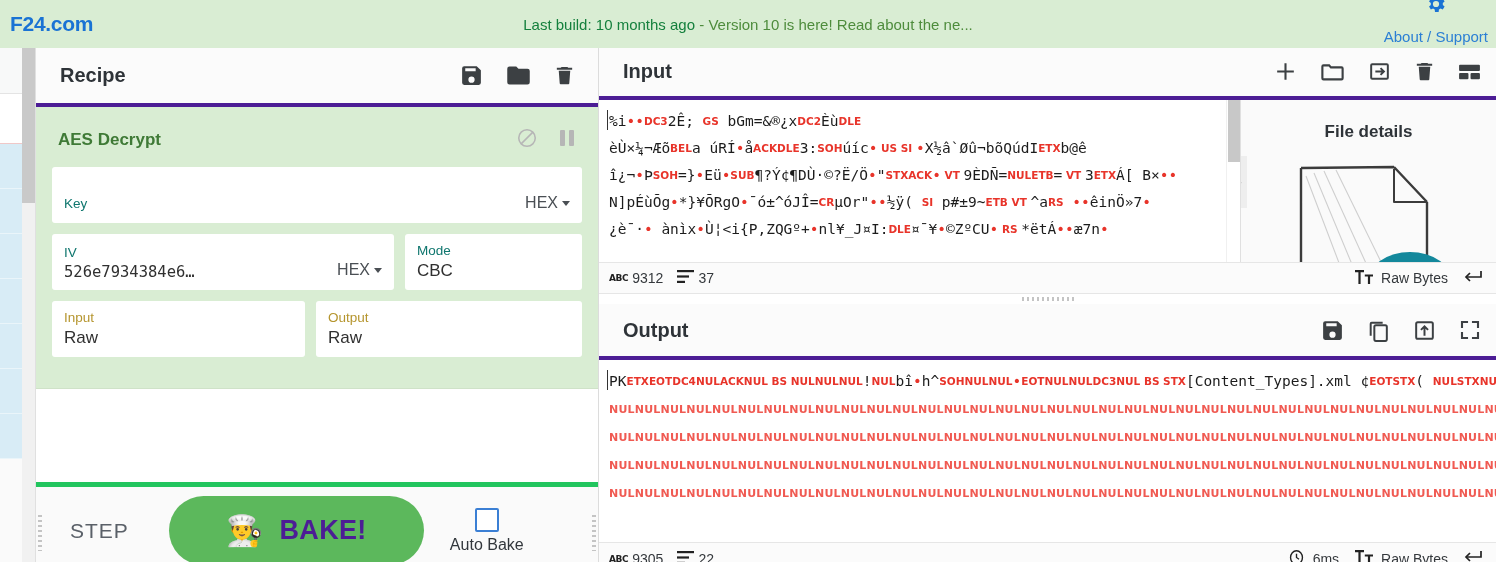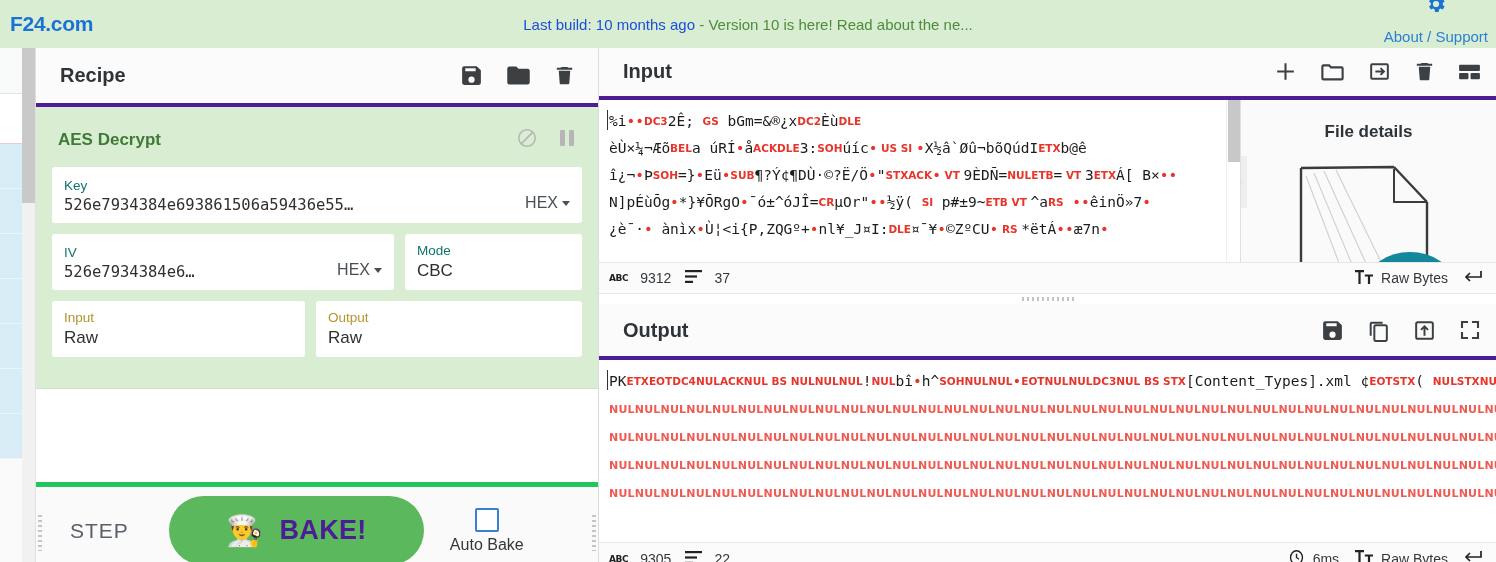--- a/index.html
+++ b/index.html
@@ -18,21 +18,21 @@
     position: relative;
   }
   .brand {
     font-size: 21px; font-weight: bold; color: #1a73d4;
     letter-spacing: -0.3px; margin-left: 4px;
   }
   .banner-msg {
     position: absolute; left: 0; right: 0; text-align: center;
     font-size: 15px; pointer-events: none;
   }
-  .banner-msg .blue { color: #1d4ed8; }
+  .banner-msg .blue { color: #15803d; }
   .banner-msg .green { color: #4e8c3c; }
   .banner-right {
     margin-left: auto; display: flex; align-items: center; gap: 9px;
     padding-right: 2px;
     flex-direction: column;
   }
   .banner-link { font-size: 15px; color: #2b7fd4; cursor: pointer; }
   .gear, .qmark { display: inline-block; }
 
   
@@ -185,21 +185,21 @@
     font-size: 16px; cursor: pointer;
   }
 
   .status-bar {
     height: 32px; flex: 0 0 32px;
     background: #fbfbfb; border-top: 1px solid #e6e6e6; border-bottom: 1px solid #e6e6e6;
     display: flex; align-items: center; padding: 0 14px 0 10px;
     font-size: 14px; color: #34383c;
   }
   .sb-right { margin-left: auto; display: flex; align-items: center; gap: 8px; }
-  .sb-item { display: flex; align-items: center; gap: 12px; }
+  .sb-item { display: flex; align-items: center; gap: 4px; }
   .abc-ico {
     font-size: 9px; font-weight: bold; color: #222; letter-spacing: -0.4px;
     font-family: "DejaVu Sans", sans-serif;
   }
   .sb-sep { width: 14px; }
 
   #hsplit {
     height: 10px; flex: 0 0 10px; background: #fff;
     display: flex; align-items: center; justify-content: center; cursor: row-resize;
   }
@@ -305,21 +305,20 @@
                   <rect x="11" y="2" width="5" height="16" rx="1"></rect>
                 </svg>
             </span>
           </div>
         </div>
 
         <div class="arg-row">
           <div class="arg" style="flex:1 1 100%;">
             <div class="arg-main">
               <div class="arg-label">Key</div>
-              <div class="arg-value mono">526e7934384e693861506a59436e55…</div>
             </div>
             <div class="arg-sel">
               <span>HEX</span><i class="caret"></i>
             </div>
           </div>
         </div>
 
         <div class="arg-row">
           <div class="arg" style="flex:0 0 342px;">
             <div class="arg-main">

